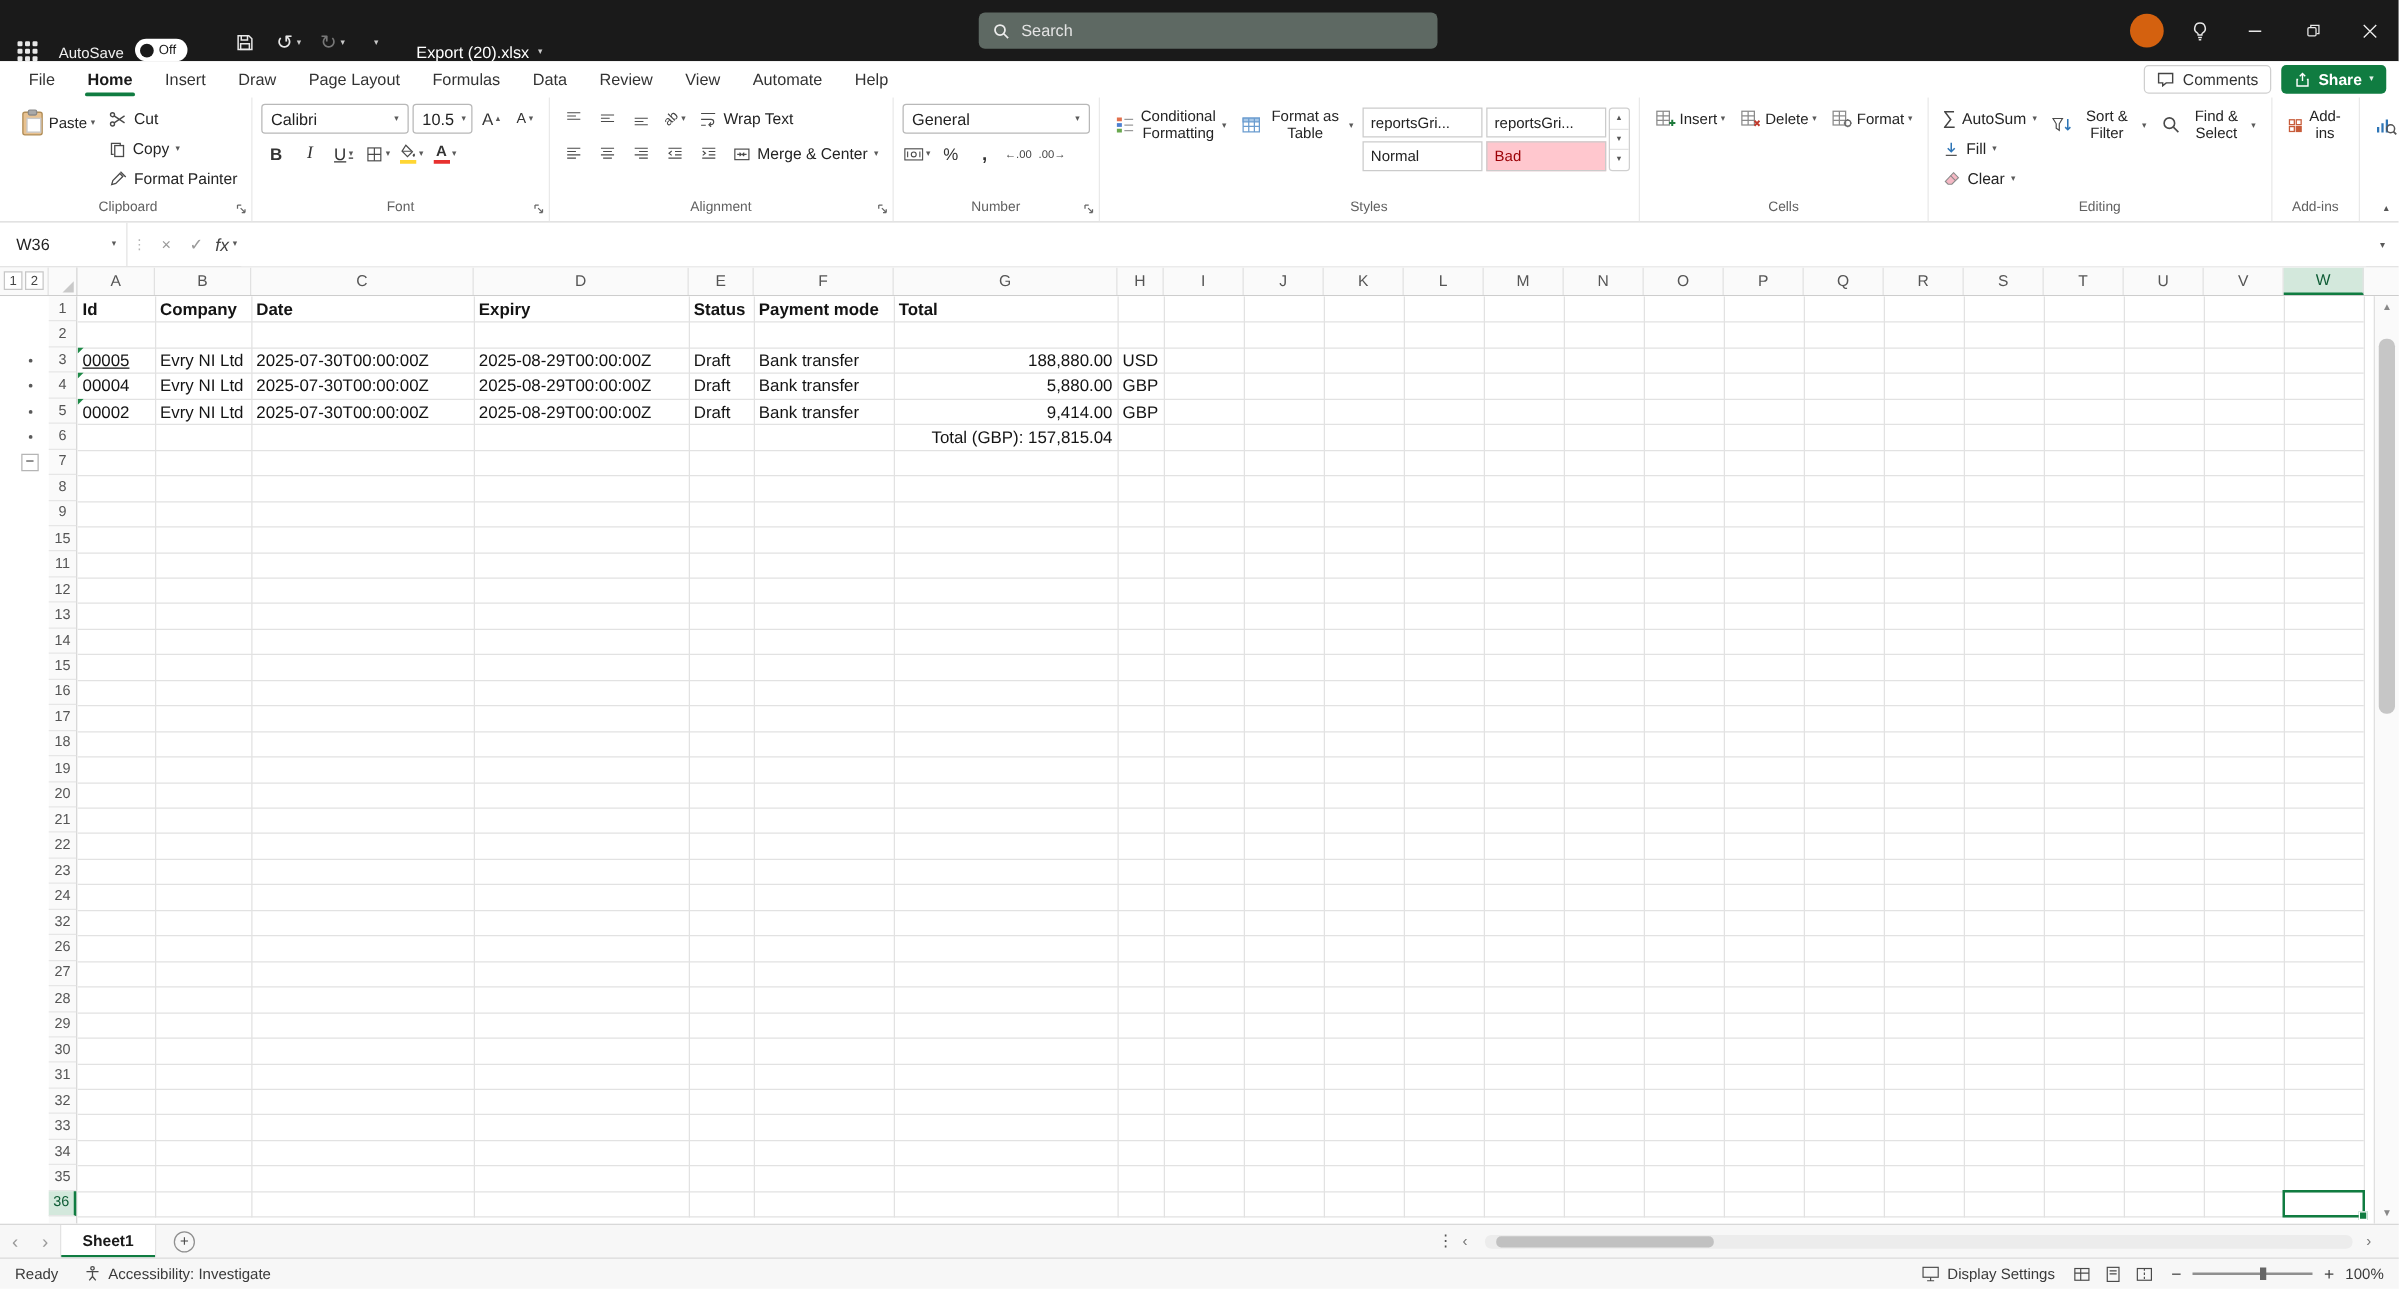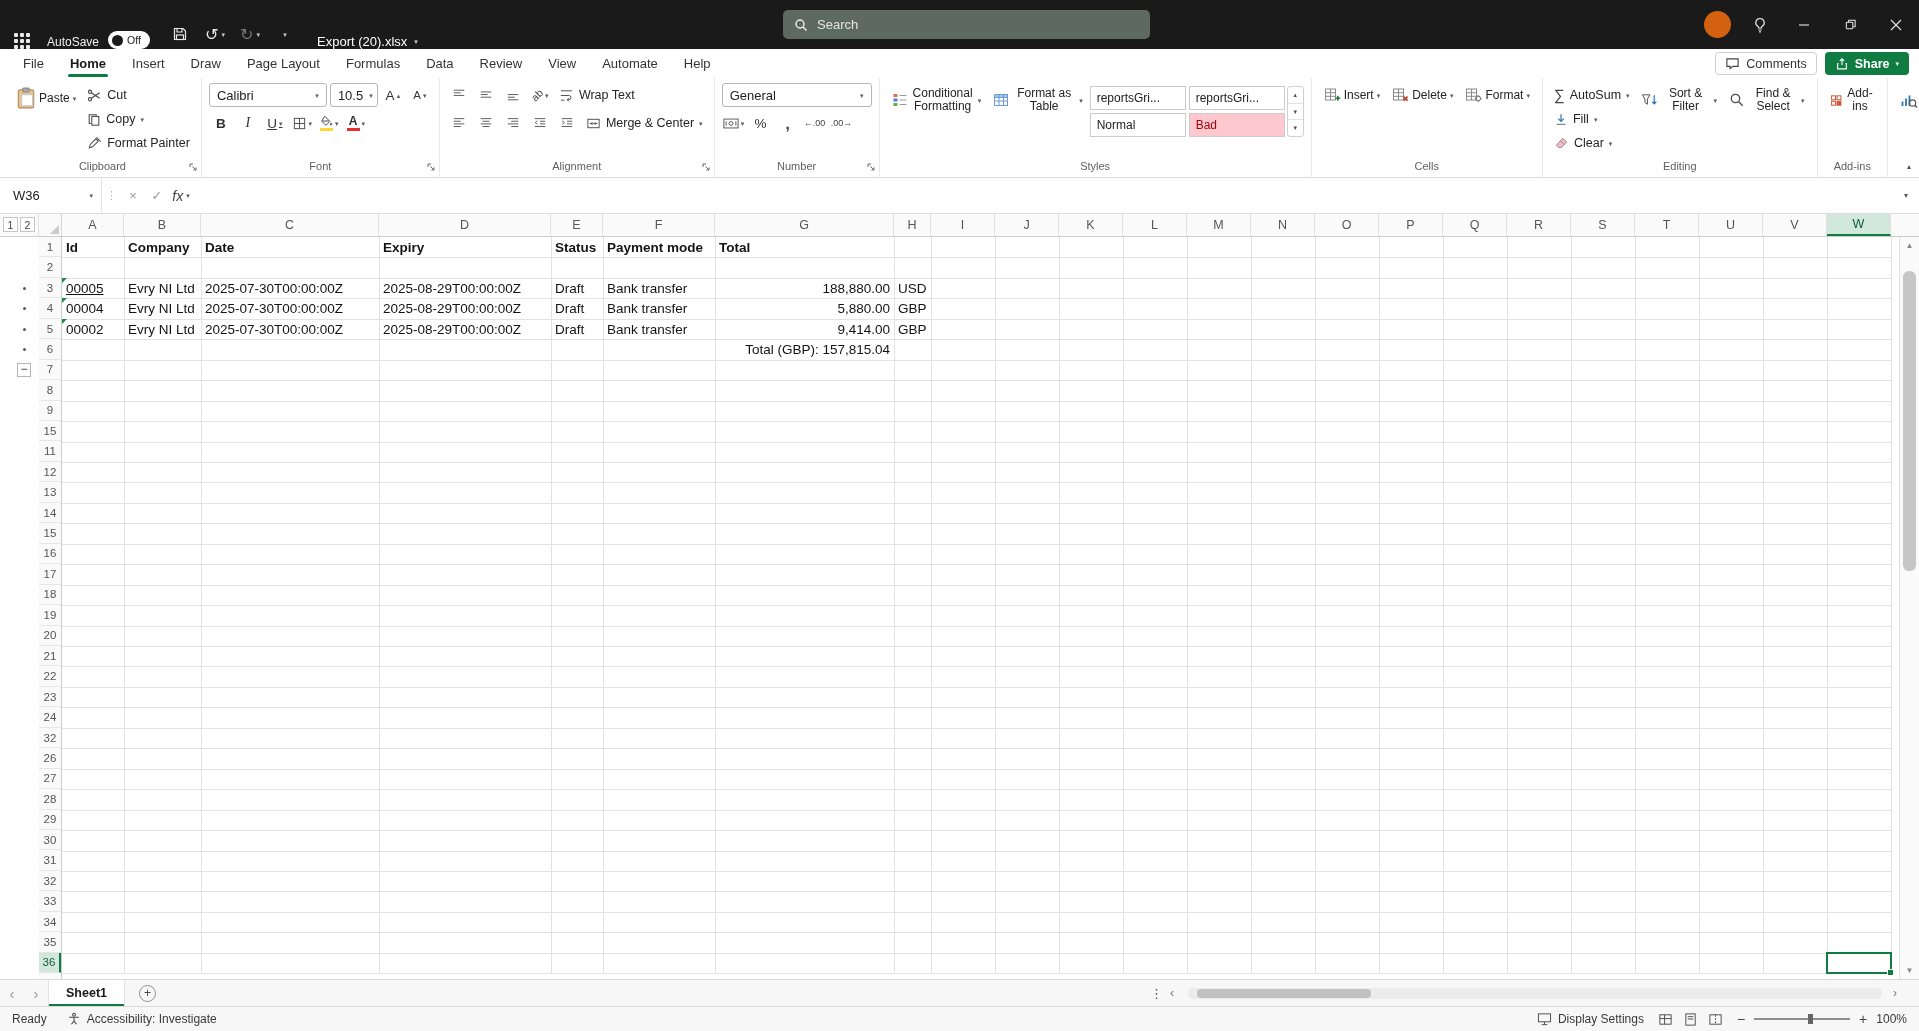--- a/index.html
+++ b/index.html
@@ -7,21 +7,21 @@
 html,body{width:1919px;height:1031px;overflow:hidden;background:#fff;color:#222}
 svg{display:block}
 button{background:none;border:none;cursor:pointer;font:inherit;color:inherit}
 .chev{font-size:7px;color:#5a5a5a;line-height:1}
 
 
 .titlebar{height:49px;background:#1A1A1A;display:flex;align-items:flex-end;color:#fff;position:relative;padding-left:14px;gap:9px}
 .waffle{display:grid;grid-template-columns:repeat(3,4px);grid-gap:2px;margin-right:8px}
 .waffle i{width:4px;height:4px;background:#E8E8E8;border-radius:1px}
 .tb-as{font-size:12px;color:#F0F0F0}
-.toggle{width:42px;height:18px;background:#fff;border-radius:9px;display:flex;align-items:center;padding:0 4px;gap:4px;margin-right:8px}
+.toggle{width:42px;height:18px;background:#fff;border-radius:9px;display:flex;align-items:center;padding:0 4px;gap:4px;margin-right:24px}
 .knob{width:11px;height:11px;border-radius:50%;background:#1A1A1A}
 .toggle span{font-size:10.5px;color:#1A1A1A}
 .tbtn{height:30px;min-width:26px;display:flex;align-items:center;justify-content:center;color:#E8E8E8;font-size:16px;gap:3px;border-radius:4px}
 .tbtn .chev{color:#C9C9C9}
 .tbtn.dis{color:#777}
 .fname{display:flex;align-items:center;gap:7px;font-size:13px;color:#fff;padding:0 10px}
 .search{position:absolute;left:783px;top:10px;width:367px;height:29px;background:#5E6963;border-radius:5px;display:flex;align-items:center;padding:0 11px;gap:9px}
 .search input{flex:1;background:transparent;border:none;outline:none;color:#F2F2F2;font-size:13px}
 .search input::placeholder{color:#E4E4E4}
 .tb-right{margin-left:auto;display:flex;align-items:center;height:100%}

